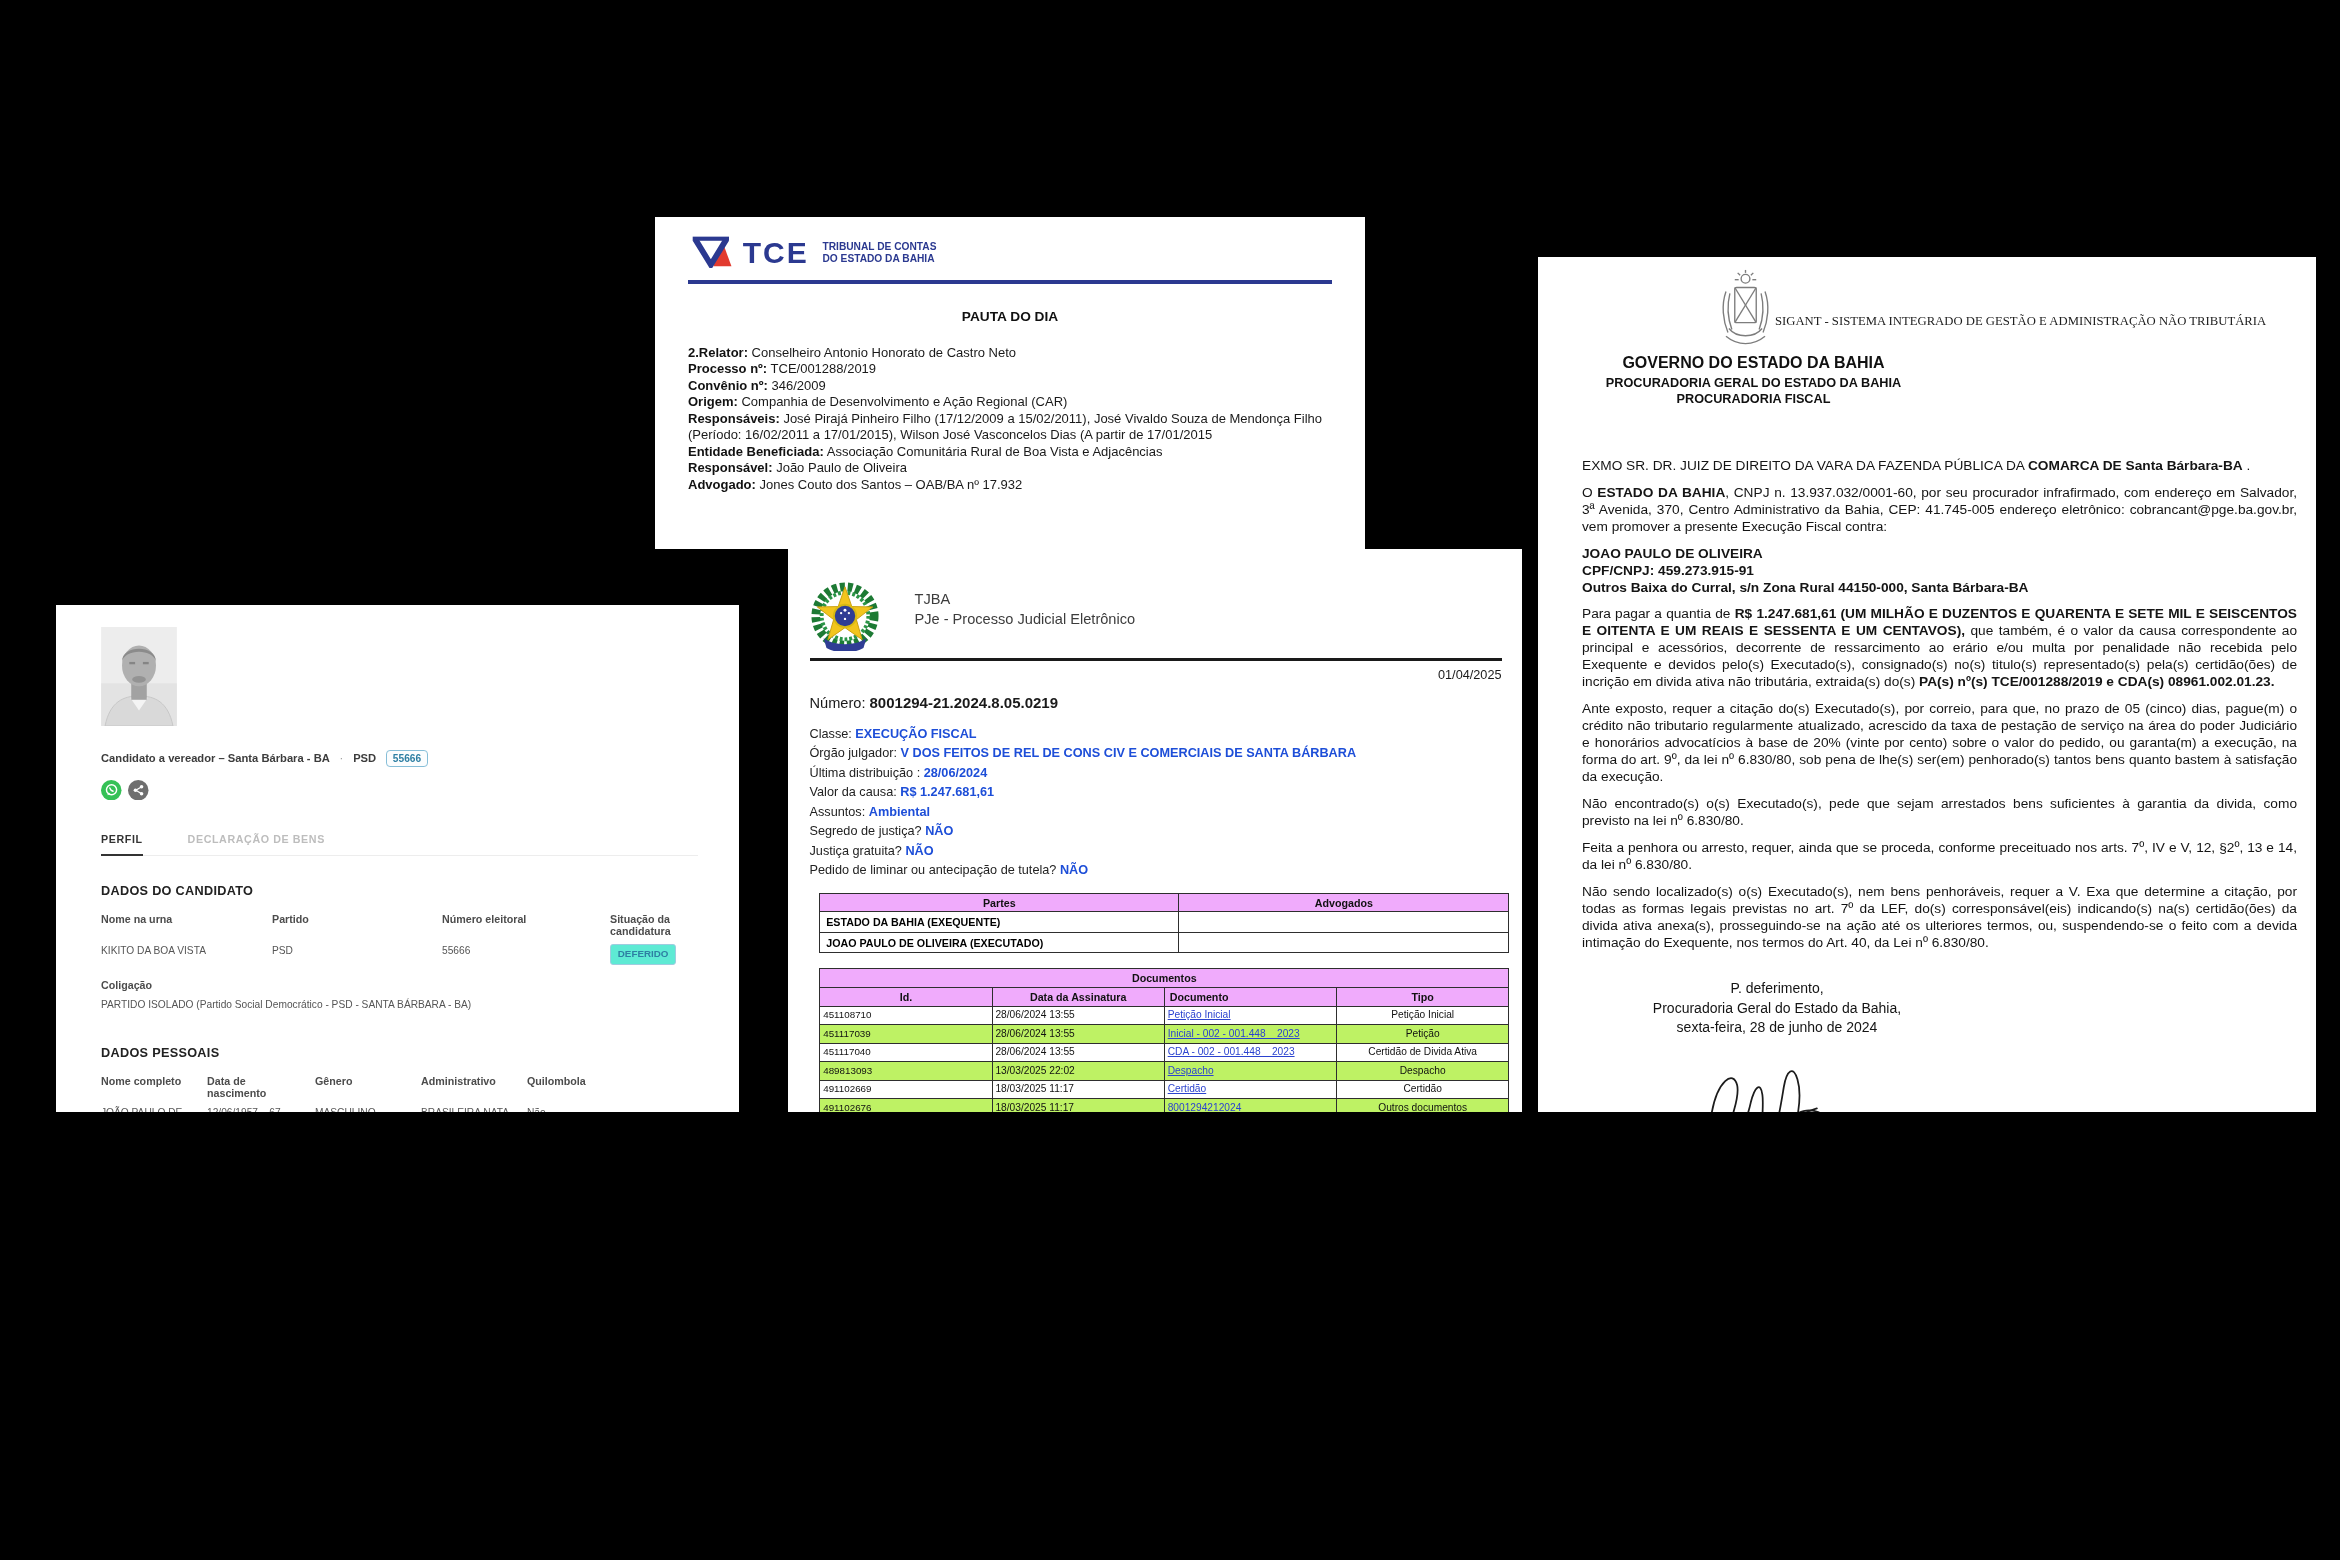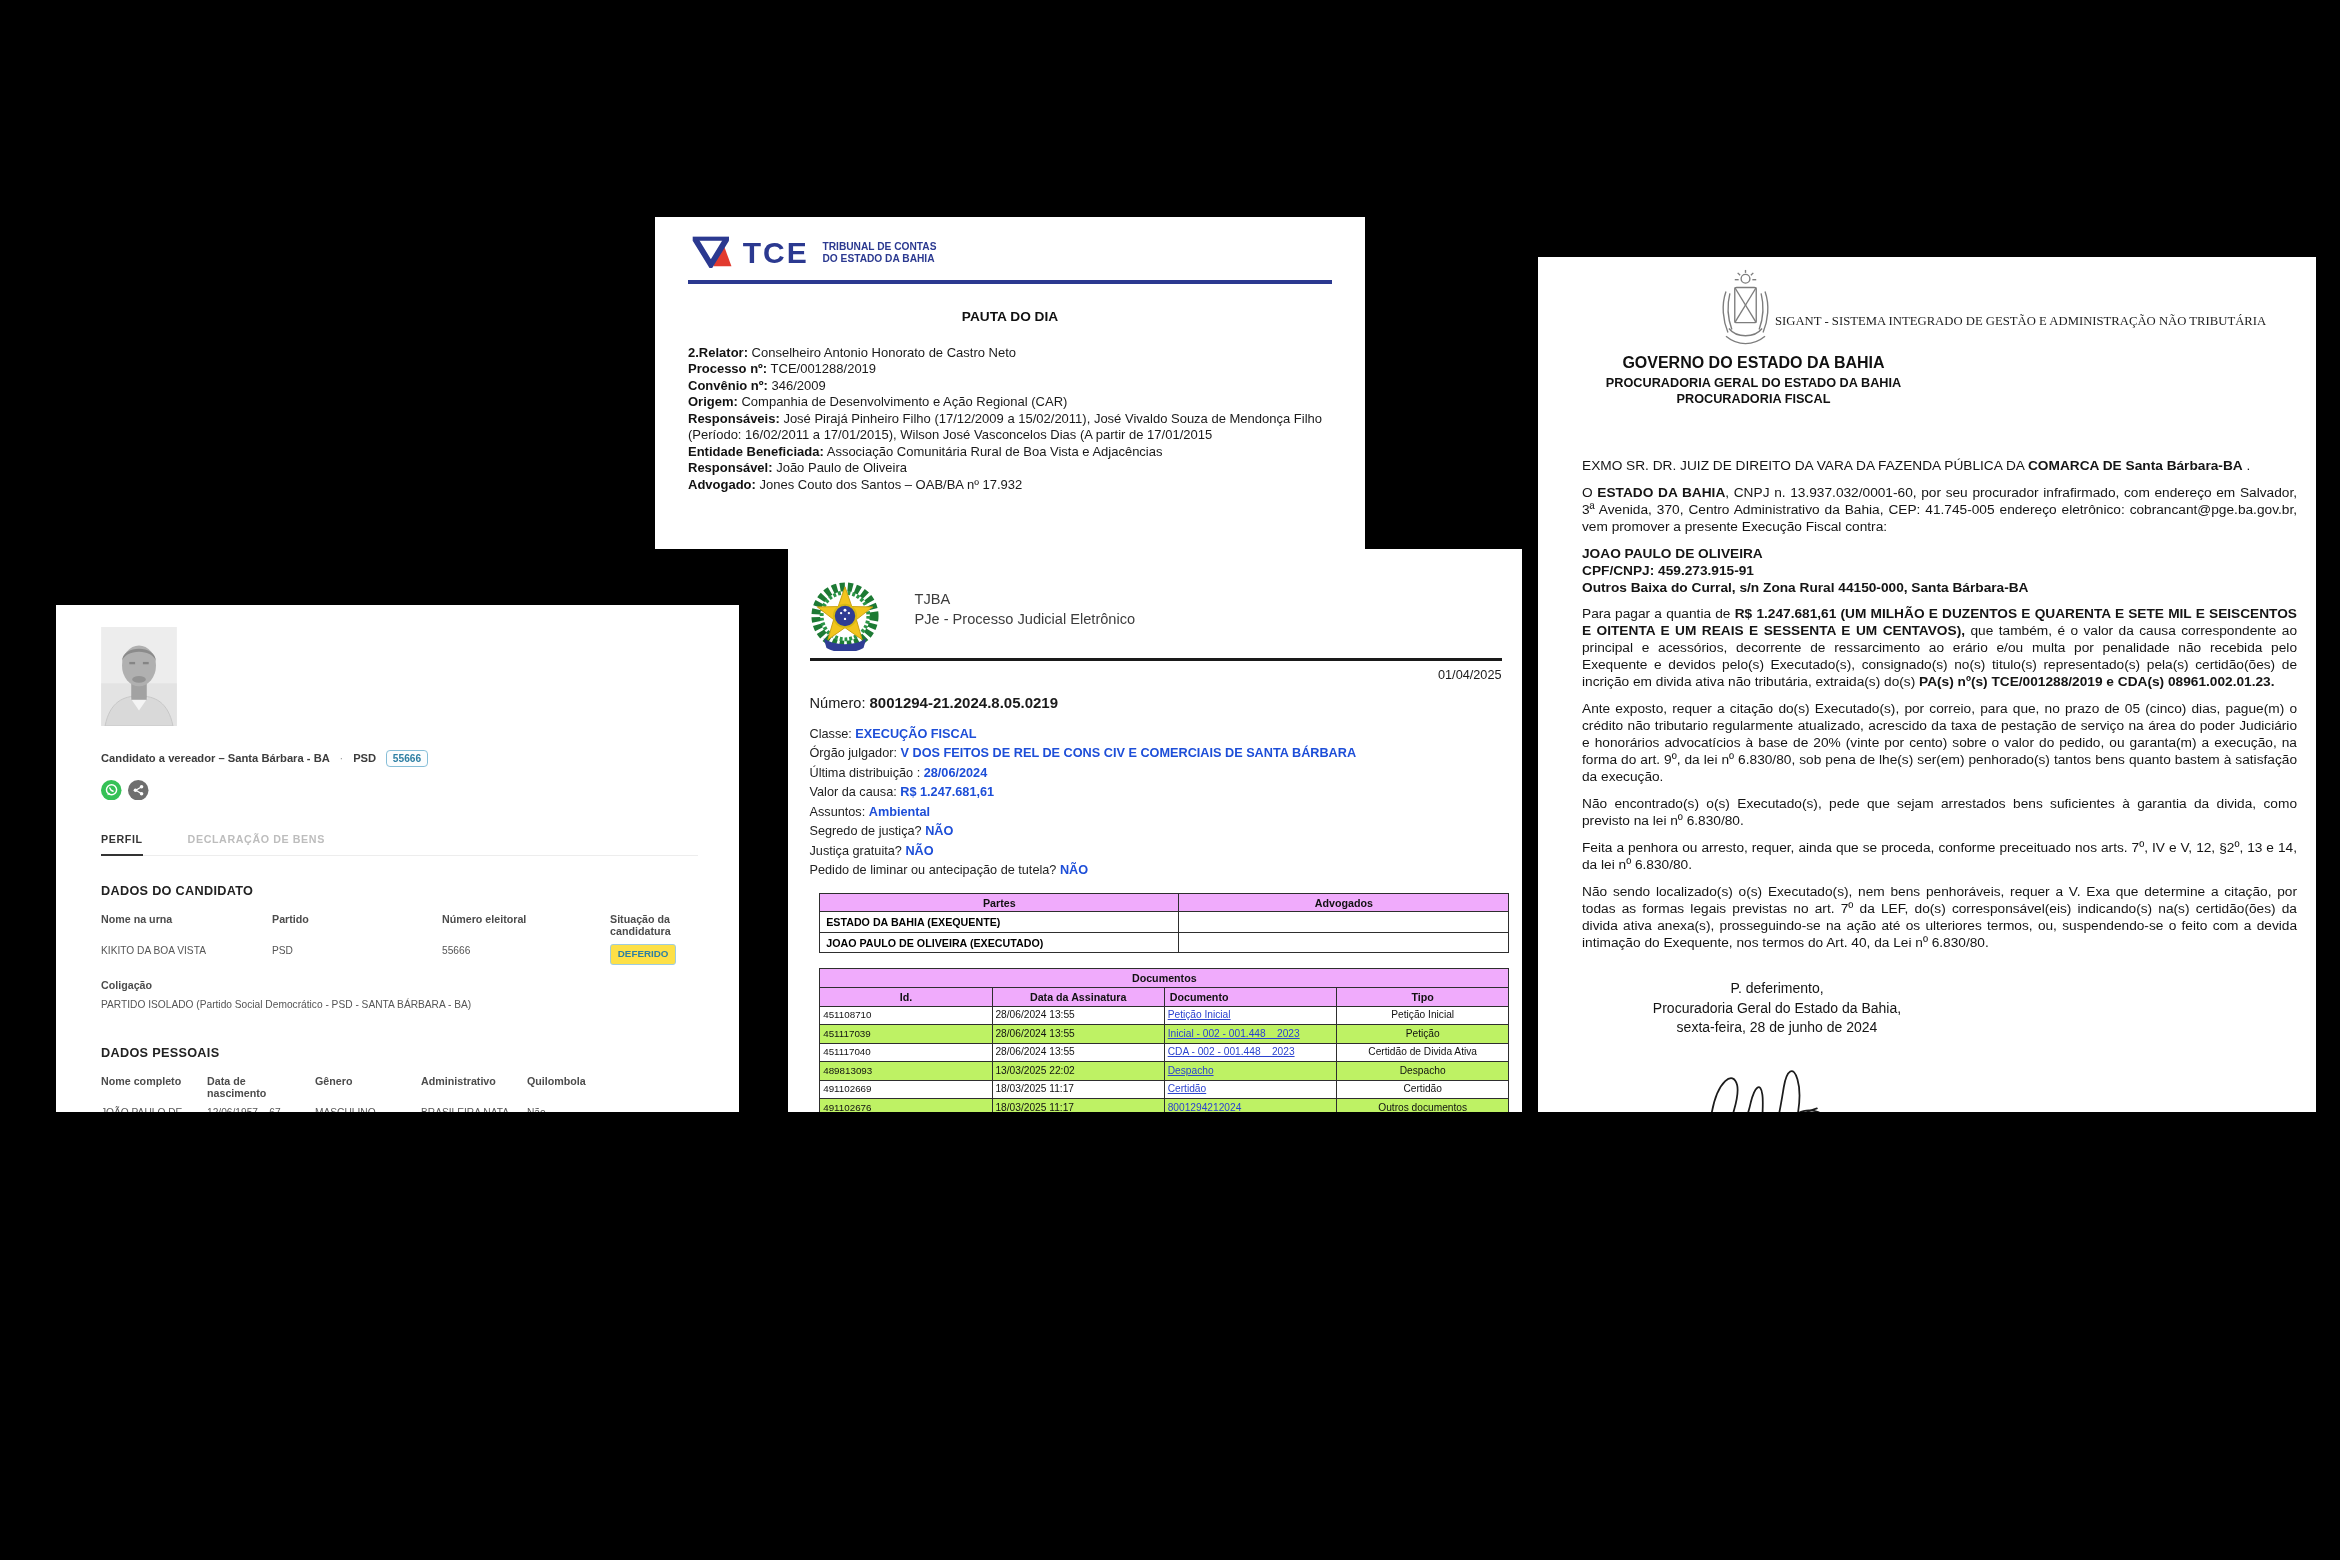--- a/index.html
+++ b/index.html
@@ -65,21 +65,21 @@
   .pc-tabs { display:flex; gap:45px; margin-top:29px; border-bottom:1px solid #ededed; }
   .pc-tab { font-size:10.7px; font-weight:bold; letter-spacing:0.6px; color:#bdbdbd; padding-bottom:8.8px; cursor:pointer; }
   .pc-tab.active { color:#333; border-bottom:2.9px solid #333; margin-bottom:-1px; }
   .pc-section-title { margin-top:28px; font-size:12.7px; font-weight:bold; color:#222; letter-spacing:0.3px; }
   .pgrid { display:grid; margin-top:15.6px; row-gap:6.8px; }
   .pgrid4 { grid-template-columns:171px 170px 168px 1fr; }
   .pgrid5 { grid-template-columns:106px 108px 106px 106px 1fr; }
   .p-label { font-size:10.7px; color:#4c4c4c; font-weight:bold; padding-right:7.8px; }
   .p-value { font-size:10.2px; color:#555; line-height:14.6px; padding-right:9.8px; }
   .badge-deferido { display:inline-block; border:1px solid #9fccdf; color:#2e7fa3; font-weight:bold; font-size:9.8px;
-    padding:2px 6.8px; border-radius:2.9px; background:#fde047; }
+    padding:2px 6.8px; border-radius:2.9px; background:#5eead4; }
   .pc-colig { margin-top:14.6px; }
   .pc-colig .p-value { margin-top:6.8px; }
 
   
   #pge-doc { left:1538px; top:257px; width:778px; height:904px; }
   #pge-emblem { position:absolute; left:181px; top:10.7px; }
   .pge-sigant { position:absolute; left:237px; top:57px; width:534px; font-family:"Liberation Serif", serif;
     font-size:12.7px; color:#1c1c1c; }
   .pge-headings { position:absolute; left:0; top:97px; width:431px; text-align:center; color:#111; }
   .pge-h1 { font-size:16px; font-weight:bold; }

